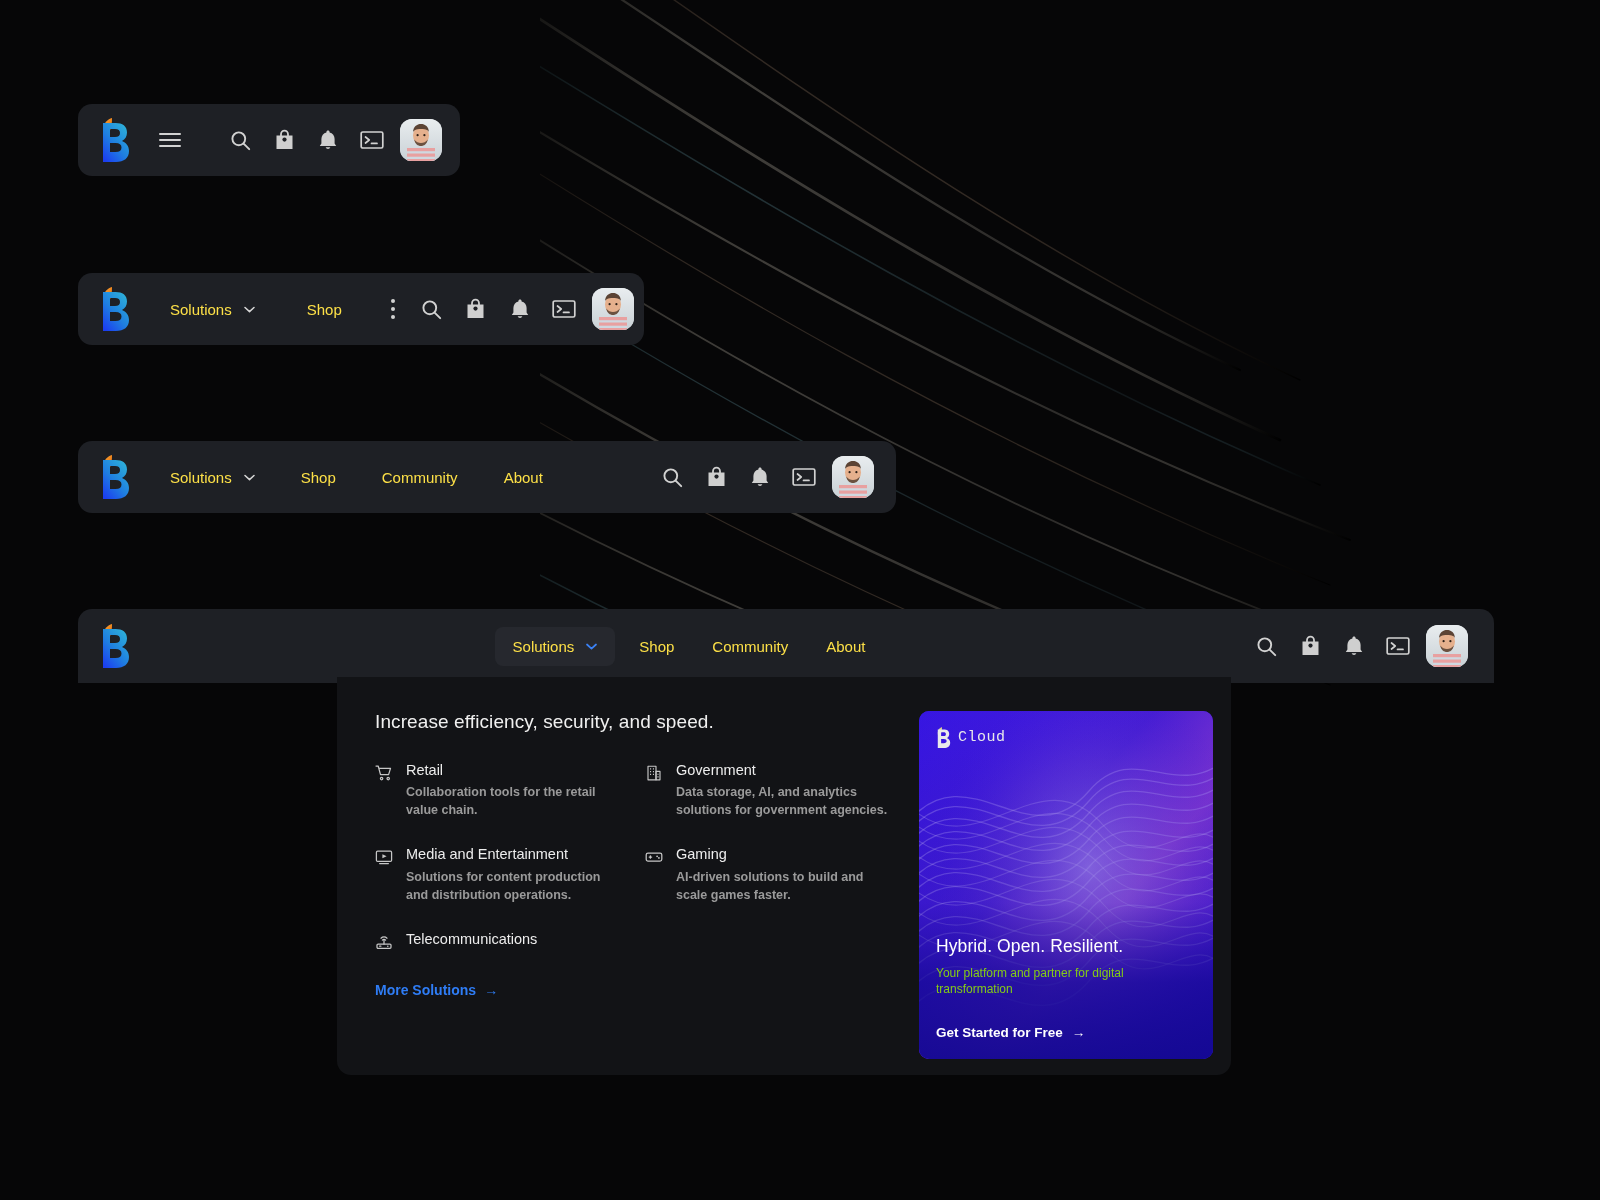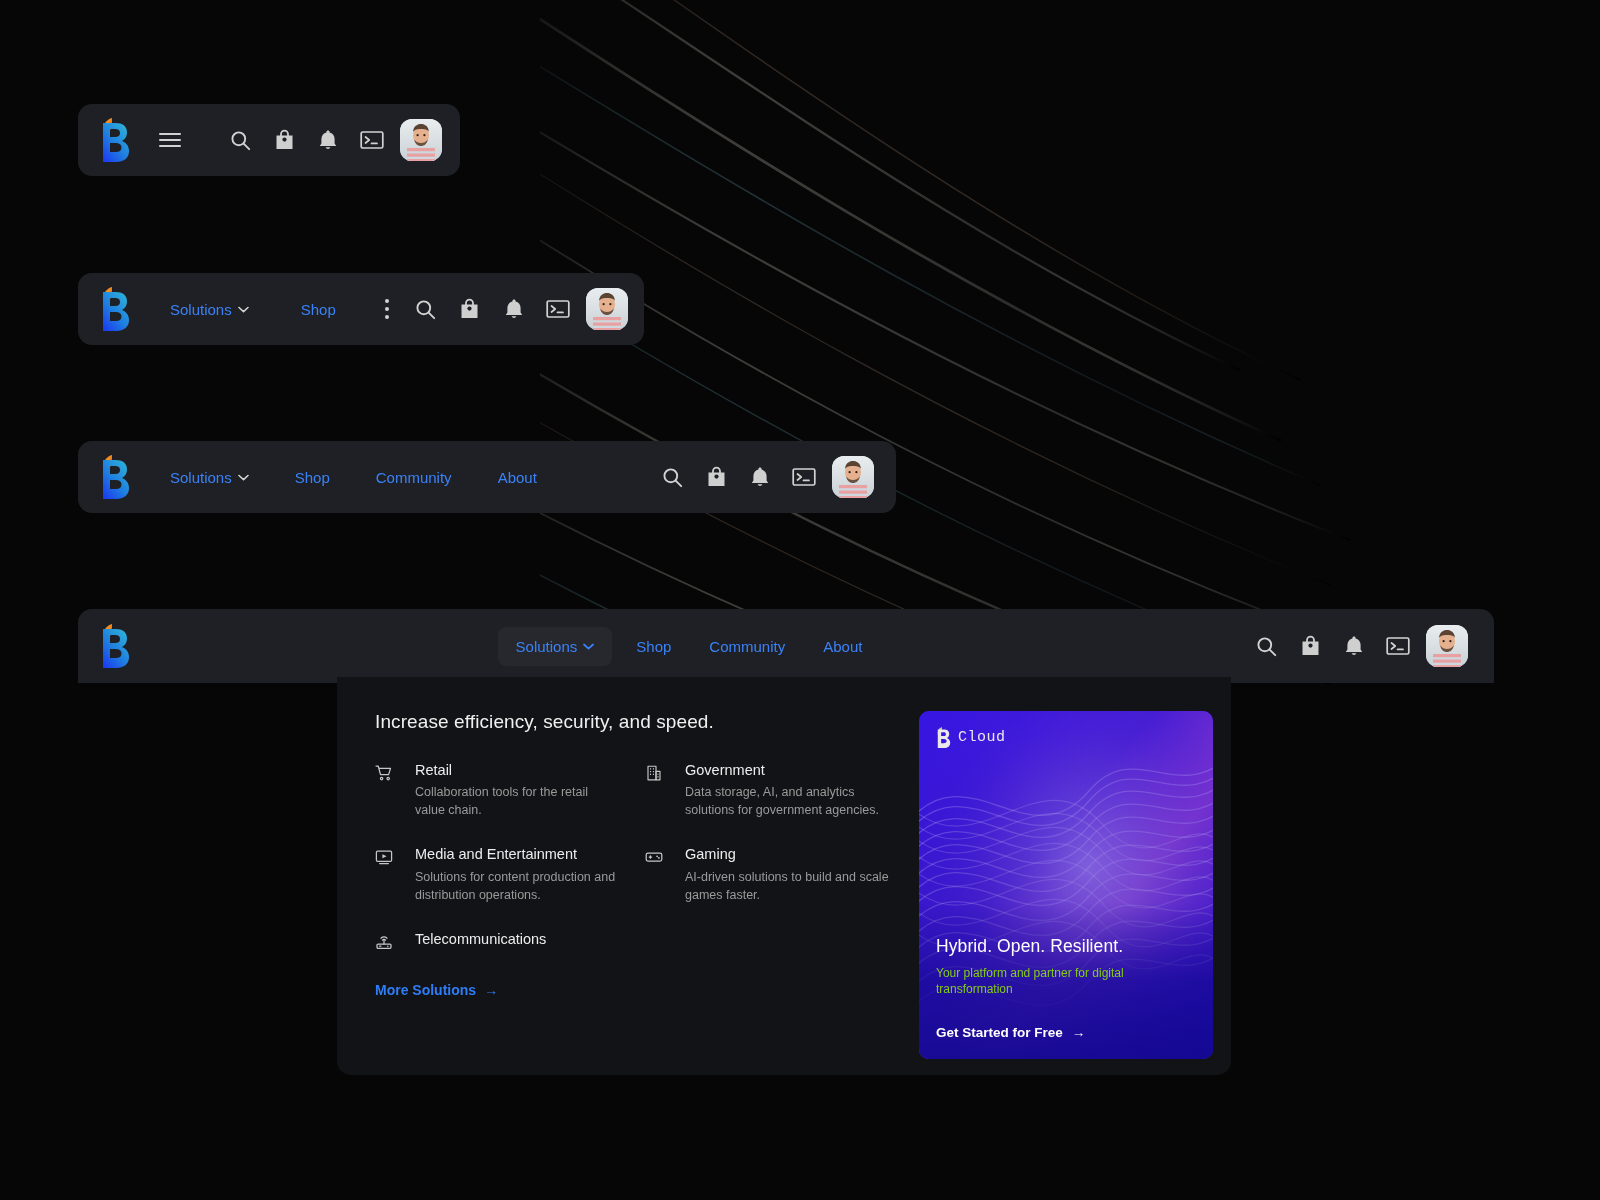--- a/index.html
+++ b/index.html
@@ -42,26 +42,26 @@
   .logo {
     width: 30px; height: 44px;
     position: relative;
     flex: 0 0 auto;
   }
   .logo svg { display:block; }
 
   
   .nav-links { display: flex; align-items: center; }
   .nav-link {
-    color: #3b82f6;
+    color: #fde047;
     font-size: 15px;
     padding: 9px 14px;
     border-radius: 8px;
     white-space: nowrap;
-    display: flex; align-items: center; gap: 6px;
+    display: flex; align-items: center; gap: 12px;
     cursor: pointer;
     line-height: 1;
   }
   .nav-link.active { background: #26282e; }
   .chev { display:inline-block; }
   .chev svg { display:block; }
 
   
   .icon-cluster { display: flex; align-items: center; }
   .icon-btn {
@@ -110,28 +110,28 @@
     font-weight: 400;
     margin-bottom: 28px;
     letter-spacing: .1px;
   }
   .sol-grid {
     display: grid;
     grid-template-columns: 1fr 1fr;
     column-gap: 24px;
     row-gap: 26px;
   }
-  .sol-item { display: flex; gap: 22px; cursor: pointer; }
+  .sol-item { display: flex; gap: 13px; cursor: pointer; }
   .sol-ic {
     flex: 0 0 auto; width: 18px; height: 18px; margin-top: 3px;
     color: #c6c6c6;
   }
   .sol-ic svg { display:block; }
   .sol-title { color: #ededed; font-size: 14.5px; line-height: 1.25; margin-bottom: 4px; }
-  .sol-desc  { color: #9a9a9a; font-size: 12.5px; line-height: 1.45; max-width: 214px; }
+  .sol-desc  { color: #9a9a9a; font-size: 12.5px; line-height: 1.45; max-width: 214px; font-weight: bold; }
   .more-link {
     margin-top: 30px;
     color: #2f7df6;
     font-size: 14px;
     font-weight: 700;
     display: inline-flex;
     align-items: center;
     gap: 8px;
     cursor: pointer;
   }

